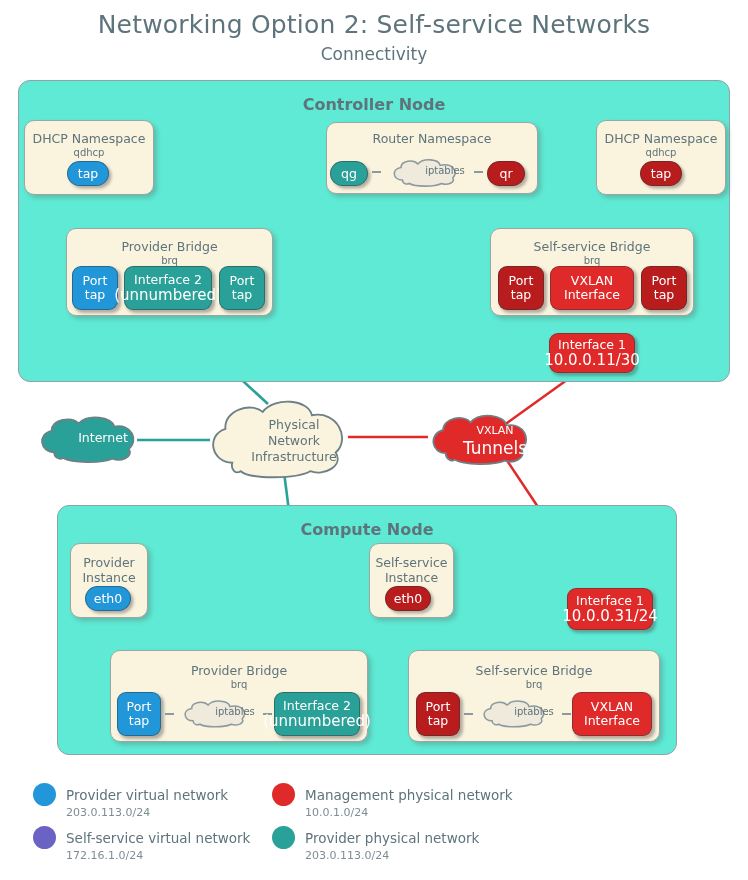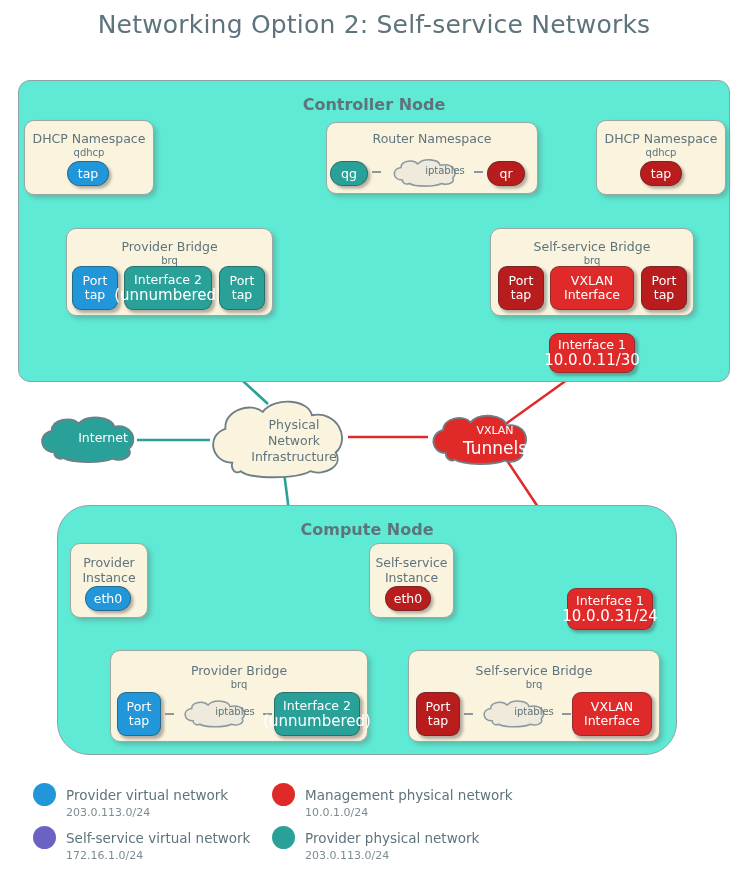--- a/index.html
+++ b/index.html
@@ -145,20 +145,21 @@
   }
 
   #links { position: absolute; left: 0; top: 0; width: 748px; height: 880px; }
 </style>
 </head>
 <body>
 
 <div id="stage">
 
   <div class="title">Networking Option 2: Self-service Networks</div>
+  <div class="subtitle">Connectivity</div>
 
   <svg id="links" xmlns="http://www.w3.org/2000/svg">
 
     <line x1="88" y1="186" x2="95" y2="268" stroke="#2196d9" stroke-width="2.6"></line>
 
     <line x1="347" y1="186" x2="243" y2="268" stroke="#2aa198" stroke-width="2.6"></line>
 
     <line x1="503" y1="186" x2="521" y2="268" stroke="#6b63c4" stroke-width="2.6"></line>
 
     <line x1="661" y1="186" x2="665" y2="268" stroke="#6b63c4" stroke-width="2.6"></line>
@@ -286,21 +287,21 @@
   </div>
 
   <div class="cloudwrap" style="left:424px; top:414px; width:110px; height:50px;">
     <svg width="110" height="50" viewBox="0 0 130 60">
       <path d="M25,47 C8,47 4,24 22,19 C22,5 46,0 55,10 C66,-3 96,1 98,14 C120,10 128,32 116,43 C122,53 106,60 96,56 C82,62 46,61 36,55 C31,58 25,53 25,47 Z" fill="#e02a2a" stroke="#6e8086" stroke-width="2.2"></path>
     </svg>
     <div class="cloud-label" style="top:10px; font-size:11px; color:#ffffff;">VXLAN</div>
     <div class="cloud-label" style="top:24px; font-size:17px; color:#ffffff;">Tunnels</div>
   </div>
 
-  <div class="node-box" style="left:57px; top:505px; width:620px; height:250px;border-radius:32px;">
+  <div class="node-box" style="left:57px; top:505px; width:620px; height:250px;">
     <div class="node-title">Compute Node</div>
   </div>
 
   <div class="cream" style="left:70px; top:543px; width:78px; height:75px;">
     <div class="hdr two" style="top:11px;">Provider</div>
     <div class="hdr two" style="top:26px;">Instance</div>
   </div>
   <div class="pill oval c-blue" style="left:85px; top:586px; width:46px; height:25px;">
     <span class="l1">eth0</span>
   </div>

